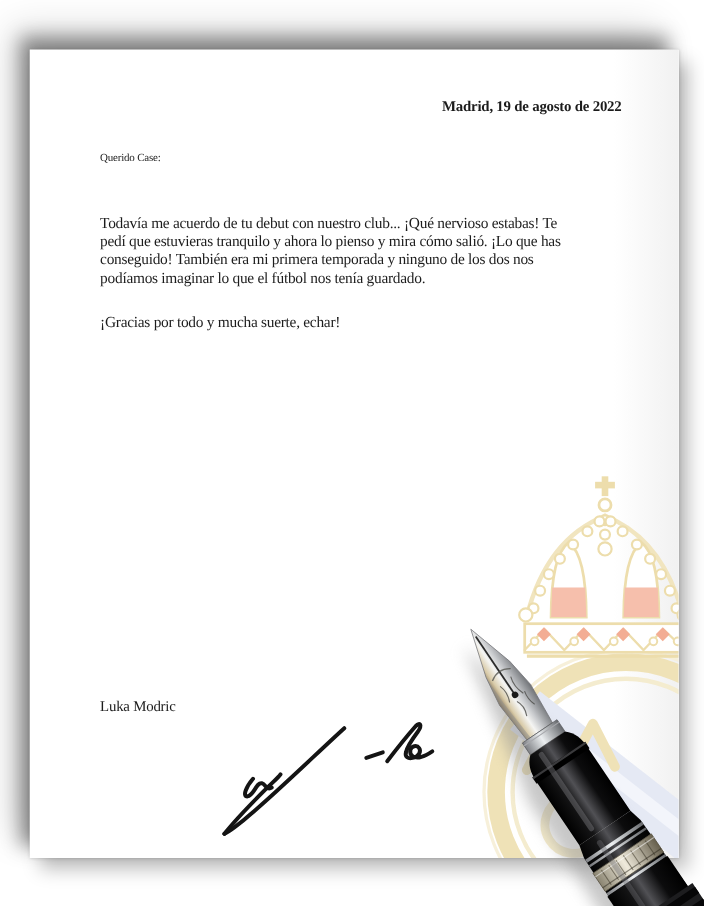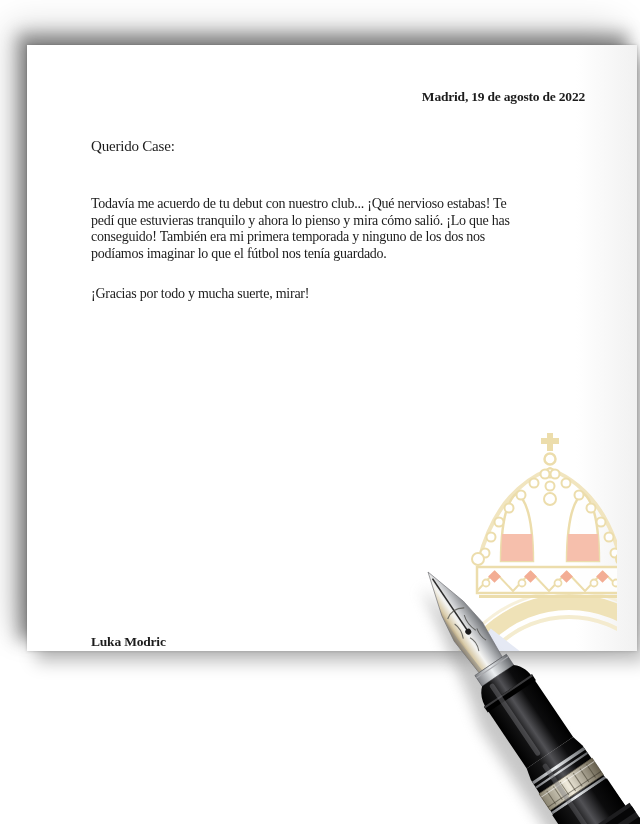--- a/index.html
+++ b/index.html
@@ -3,44 +3,43 @@
 <meta charset="utf-8">
 <style>
   html,body{margin:0;padding:0;}
   body{
     width:640px;height:824px;overflow:hidden;
     background:#ffffff;
     font-family:"Liberation Serif","DejaVu Serif",serif;
   }
   .stage{position:relative;width:640px;height:824px;background:#ffffff;}
   .paper{
-    position:absolute;left:27px;top:45px;width:590px;height:606px;
+    position:absolute;left:27px;top:45px;width:590px;height:735px;
     background:linear-gradient(90deg,#ffffff 0%,#ffffff 90%,#f1f1f1 100%);
     box-shadow:-9px -11px 16px rgba(0,0,0,.42),
                -18px -20px 34px rgba(0,0,0,.14),
                 9px 11px 16px rgba(0,0,0,.25),
                 0 0 3px rgba(0,0,0,.18);
     overflow:hidden;
-    padding-left:20px;
   }
   .watermark{position:absolute;left:0;top:0;z-index:0;pointer-events:none;}
   .letter-text{position:absolute;inset:0;z-index:1;color:#1c1c1c;}
   .dateline{
     position:absolute;top:44px;right:52px;
     font-weight:bold;font-size:13.5px;letter-spacing:-0.2px;white-space:pre;
   }
-  .salutation{position:absolute;left:64px;top:93px;font-size:15px;letter-spacing:-0.2px;white-space:pre;}
+  .salutation{position:absolute;left:64px;top:93px;font-size:10px;letter-spacing:-0.2px;white-space:pre;}
   .body-flow{position:absolute;left:64px;top:151px;width:525px;}
   .body-flow p{
     margin:0 0 23px 0;font-size:14px;line-height:16.7px;
     letter-spacing:-0.25px;white-space:pre;
   }
   .signer{
     position:absolute;left:64px;top:589px;
-    font-weight:bold;font-size:13.5px;letter-spacing:-0.2px;white-space:pre;
+    font-weight:normal;font-size:13.5px;letter-spacing:-0.2px;white-space:pre;
   }
   .signature-svg{position:absolute;left:170px;top:600px;z-index:2;}
   .pen-svg{position:absolute;left:0;top:0;z-index:5;pointer-events:none;}
 </style>
 </head>
 <body>
 
 <div class="stage">
 
   <div class="paper">
@@ -117,21 +116,21 @@
     </svg>
 
     <div class="letter-text">
       <div class="dateline">Madrid, 19 de agosto de 2022</div>
       <div class="salutation">Querido Case:</div>
       <div class="body-flow">
         <p>Todavía me acuerdo de tu debut con nuestro club... ¡Qué nervioso estabas! Te
 pedí que estuvieras tranquilo y ahora lo pienso y mira cómo salió. ¡Lo que has
 conseguido! También era mi primera temporada y ninguno de los dos nos
 podíamos imaginar lo que el fútbol nos tenía guardado.</p>
-        <p>¡Gracias por todo y mucha suerte, mirar!</p>
+        <p>¡Gracias por todo y mucha suerte, echar!</p>
       </div>
       <div class="signer">Luka Modric</div>
     </div>
 
     <svg class="signature-svg" width="205" height="130" viewBox="0 0 205 130">
       <g fill="none" stroke="#141414" stroke-width="3.6" stroke-linecap="round" stroke-linejoin="round">
         <path d="M116,17 C 96,35 56,74 31,95 C 21,104 10,112 7,113"></path>
         <path d="M7,113 C 18,99 31,86 43,74 C 51,66 56,62 58,59"></path>
         <path d="M33,63 C 27,70 23,79 28,79 C 34,78 36,66 41,67 C 45,68 45,74 50,71"></path>
         <path d="M136,44 L151,39"></path>

